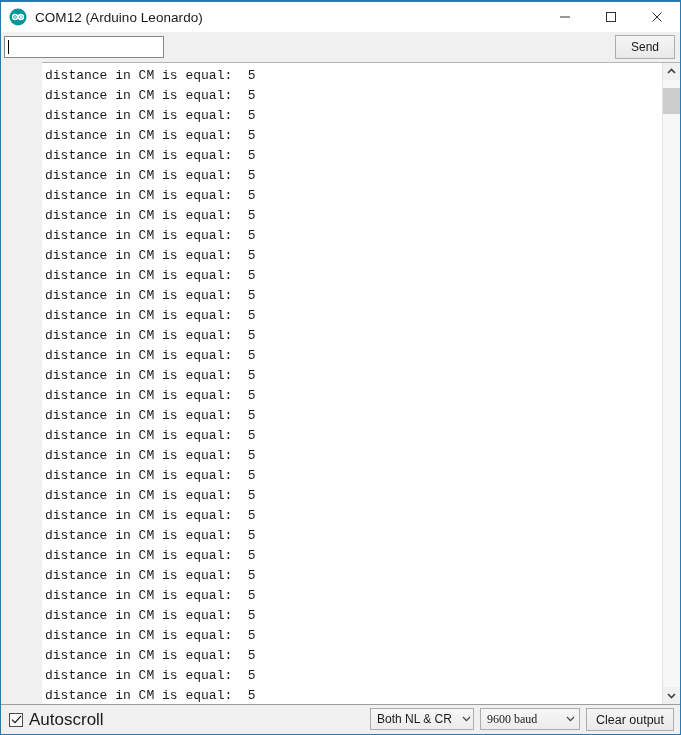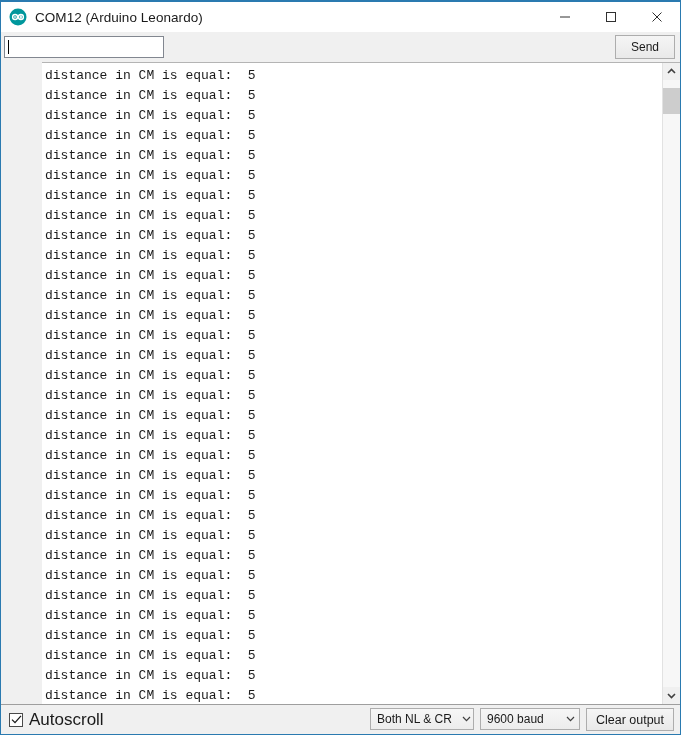--- a/index.html
+++ b/index.html
@@ -224,21 +224,21 @@
     display: flex;
     align-items: center;
     padding: 0 4px 0 6px;
     font-size: 12px;
     color: #1a1a1a;
     position: relative;
   }
   .combo .combo-label { flex: 1 1 auto; white-space: nowrap; }
   .combo .combo-arrow { margin-left: 10px; display:flex; align-items:center; }
   #combo-lineending { width: 104px; }
-  #combo-baud { width: 100px; }
+  #combo-baud { width: 100px; font-family: Liberation Serif, serif; }
   #clear-btn {
     width: 88px;
     height: 23px;
     box-sizing: border-box;
     border: 1px solid #adadad;
     background: linear-gradient(#f5f5f5, #e9e9e9);
     display: flex;
     align-items: center;
     justify-content: center;
     font-size: 12.5px;

